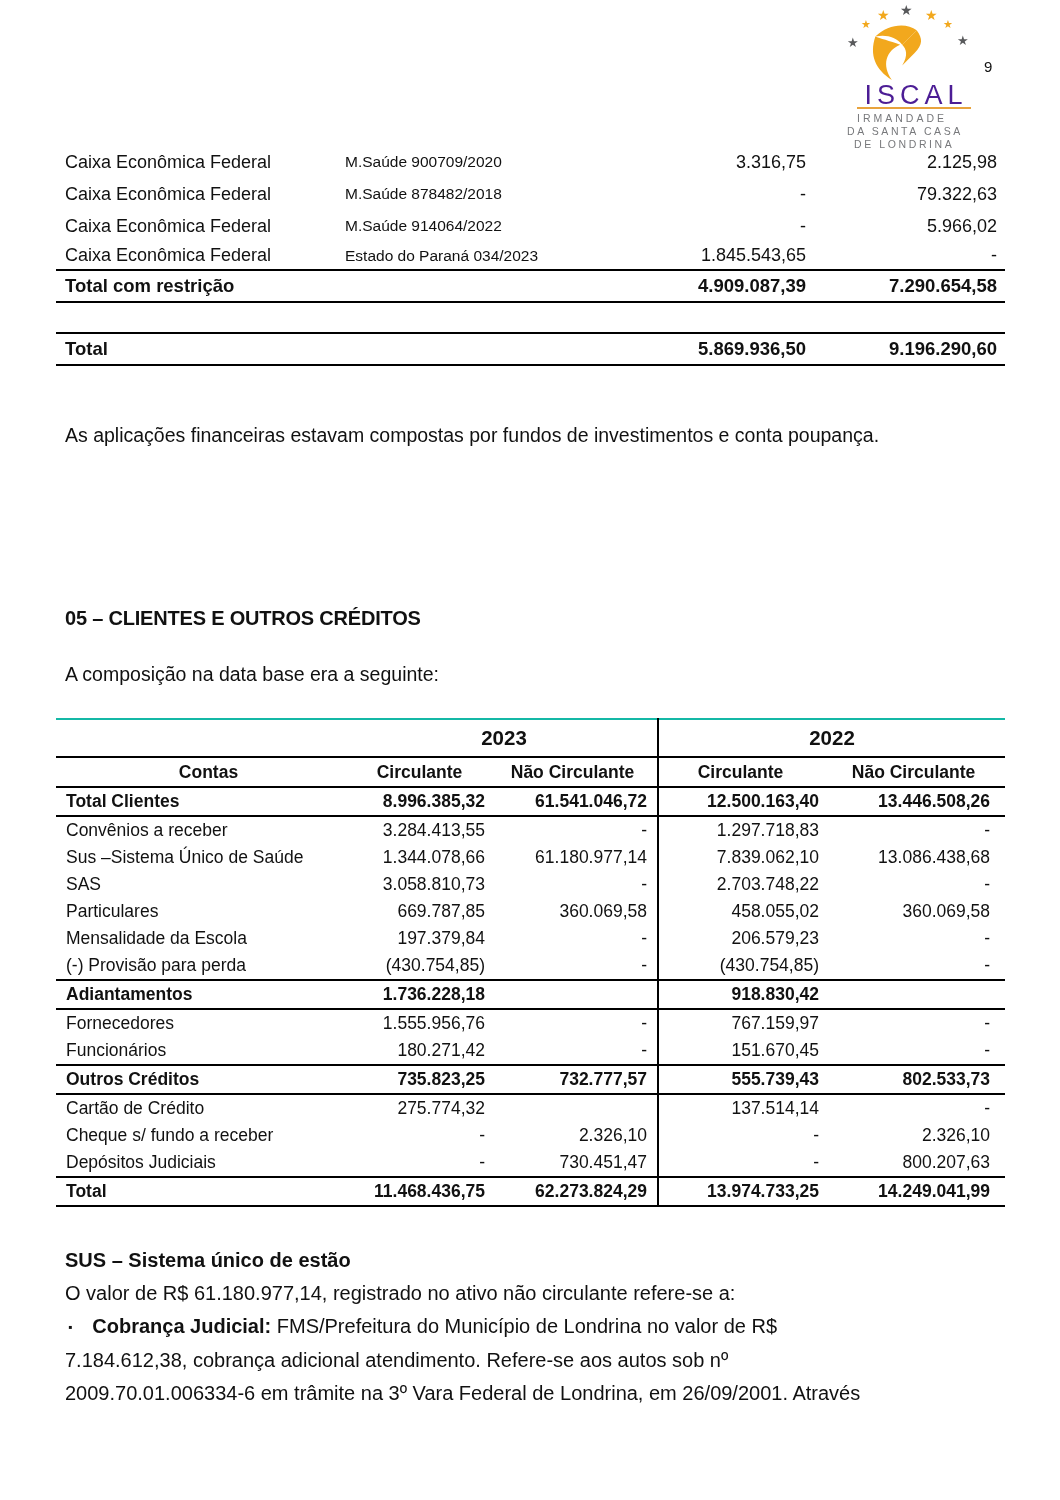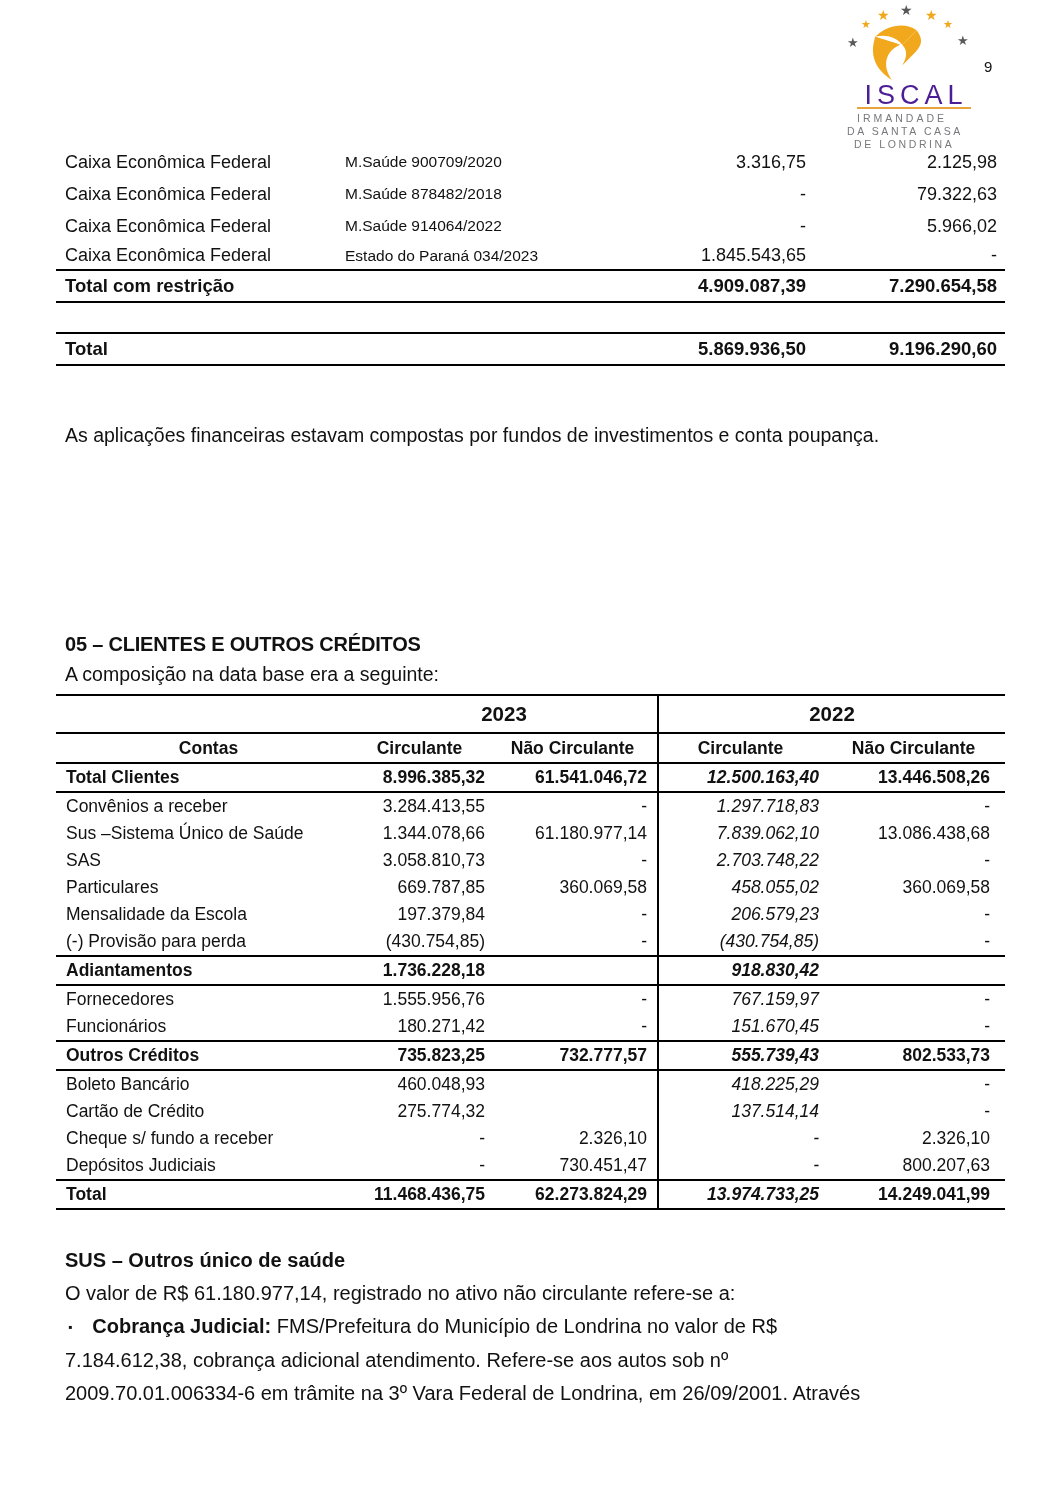--- a/index.html
+++ b/index.html
@@ -32,37 +32,37 @@
   .tt-v2{width:191px;text-align:right;white-space:nowrap;}
   .tt-total{display:flex;align-items:center;height:30px;font-weight:bold;
     border-top:2px solid #000;border-bottom:2px solid #000;font-size:18.5px;}
   .tt-total .tt-lbl{width:525px;padding-left:9px;}
   .tt-spacer{height:29px;}
 
   
   .para-block{left:65px;top:421px;width:931px;font-size:19.5px;line-height:29px;}
   .para-block p{margin:0;text-align:justify;}
 
-  .section-title{left:65px;top:607px;font-size:20px;font-weight:bold;letter-spacing:-0.2px;margin-top:26px;}
+  .section-title{left:65px;top:607px;font-size:20px;font-weight:bold;letter-spacing:-0.2px;}
   .section-intro{left:65px;top:663px;font-size:19.5px;}
 
   
-  .main-table{position:absolute;left:56px;top:694px;width:949px;
+  .main-table{position:absolute;left:56px;top:718px;width:949px;
     border-collapse:collapse;table-layout:fixed;font-size:17.5px;
-    border-top:2px solid #000000;}
+    border-top:2px solid #14b8a6;}
   .main-table td{height:27px;padding:0;vertical-align:middle;white-space:nowrap;}
   .main-table tr.year-row td{height:36px;font-weight:bold;font-size:20.5px;
     text-align:center;border-bottom:2px solid #000;}
   .main-table tr.cols-row td{height:28px;font-weight:bold;
     border-bottom:2px solid #000;text-align:center;margin-top:44px;}
   .main-table td.c-label{text-align:left;padding-left:10px;}
   .main-table td.c1,.main-table td.c2,.main-table td.c3,.main-table td.c4{text-align:right;}
   .main-table td.c1{padding-right:3px;}
   .main-table td.c2{padding-right:10px;}
-  .main-table td.c3{padding-right:3px;font-style:italic;}
+  .main-table td.c3{padding-right:3px;}
   .main-table td.c4{padding-right:15px;}
   .main-table .bl{border-left:2px solid #000;}
   .main-table tr.r-subtotal td,.main-table tr.r-total td{font-weight:bold;border-bottom:2px solid #000;}
   .main-table tr.r-item-last td{border-bottom:2px solid #000;}
 
   
   .sus-block{left:65px;top:1244px;width:930px;font-size:20px;line-height:33px;}
   .sus-block .sus-heading{font-weight:bold;}
   .sus-bullet{display:inline-block;font-size:12px;vertical-align:2px;margin-right:20px;margin-left:3px;}
 </style>
@@ -233,27 +233,20 @@
         <td class="c4">-</td>
       </tr>
       <tr class="r-subtotal">
         <td class="c-label">Outros Créditos</td>
         <td class="c1">735.823,25</td>
         <td class="c2">732.777,57</td>
         <td class="c3 bl">555.739,43</td>
         <td class="c4">802.533,73</td>
       </tr>
       <tr class="r-item">
-        <td class="c-label">Boleto Bancário</td>
-        <td class="c1">460.048,93</td>
-        <td class="c2"></td>
-        <td class="c3 bl">418.225,29</td>
-        <td class="c4">-</td>
-      </tr>
-      <tr class="r-item">
         <td class="c-label">Cartão de Crédito</td>
         <td class="c1">275.774,32</td>
         <td class="c2"></td>
         <td class="c3 bl">137.514,14</td>
         <td class="c4">-</td>
       </tr>
       <tr class="r-item">
         <td class="c-label">Cheque s/ fundo a receber</td>
         <td class="c1">-</td>
         <td class="c2">2.326,10</td>
@@ -271,20 +264,20 @@
         <td class="c-label">Total</td>
         <td class="c1">11.468.436,75</td>
         <td class="c2">62.273.824,29</td>
         <td class="c3 bl">13.974.733,25</td>
         <td class="c4">14.249.041,99</td>
       </tr>
     </tbody>
 </table>
 
 <div class="abs sus-block">
-  <div class="sus-heading">SUS – Outros único de saúde</div>
+  <div class="sus-heading">SUS – Sistema único de estão</div>
   <div>O valor de R$ 61.180.977,14, registrado no ativo não circulante refere-se a:</div>
   <div>
     <span class="sus-bullet">▪</span><b>Cobrança Judicial:</b><span> FMS/Prefeitura do Município de Londrina no valor de R$</span>
   </div>
   <div>7.184.612,38, cobrança adicional atendimento. Refere-se aos autos sob nº</div>
   <div>2009.70.01.006334-6 em trâmite na 3º Vara Federal de Londrina, em 26/09/2001. Através</div>
 </div>
 
 </body></html>

